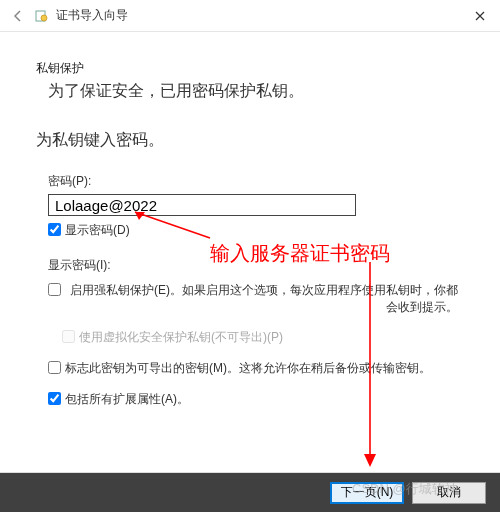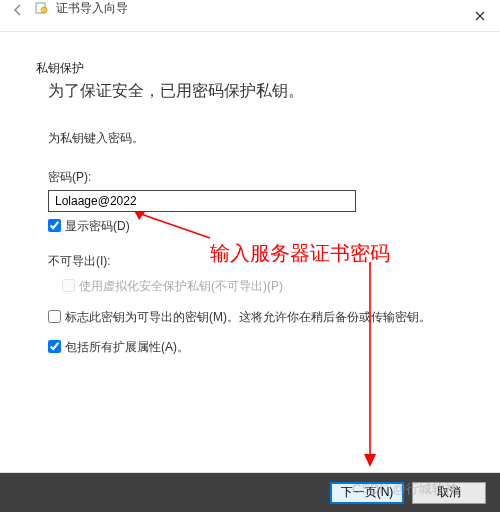--- a/index.html
+++ b/index.html
@@ -8,20 +8,21 @@
       font-size: 12px;
       background: #fff;
       width: 500px;
       height: 512px;
       position: relative;
       overflow: hidden;
     }
     .titlebar {
       height: 32px;
       display: flex;
+      align-items: center;
       padding: 0 8px;
       border-bottom: 1px solid #e5e5e5;
     }
     .back-arrow {
       width: 20px; height: 20px;
       display: flex; align-items: center; justify-content: center;
       color: #888;
       margin-right: 6px;
       cursor: pointer;
     }
@@ -47,40 +48,39 @@
       color: #222;
       margin-bottom: 4px;
     }
     .section-desc {
       font-size: 16px;
       color: #333;
       margin-bottom: 28px;
       margin-left: 12px;
     }
     .prompt {
-      font-size: 12px;
-      color: #333;
-      margin-left: 12px;
+      font-size: 16px;
+      color: #333;
       margin-bottom: 22px;
     }
     .field-group {
       margin-left: 12px;
       margin-bottom: 18px;
     }
     .field-label {
       font-size: 12px;
       color: #333;
       margin-bottom: 4px;
     }
     .pw-input {
       width: 308px;
       height: 22px;
       border: 1px solid #444;
       padding: 2px 6px;
-      font-size: 12px;
+      font-size: 15px;
       font-family: inherit;
     }
     .checkbox-row {
       display: flex;
       align-items: flex-start;
       margin-top: 6px;
       margin-left: 0;
     }
     .checkbox-row input[type=checkbox] {
       margin-right: 4px;
@@ -185,22 +185,26 @@
   <div class="field-group">
     <div class="field-label">密码(P):</div>
     <input class="pw-input" type="text" value="Lolaage@2022" style="">
     <div class="checkbox-row">
       <input type="checkbox" checked="" style="">
       <label>显示密码(D)</label>
     </div>
   </div>
 
   <div class="options-group">
-    <div class="options-label">不可导出(I):</div>
-
+    <div class="options-label">显示密码(I):</div>
+
+    <div class="checkbox-row option-item">
+      <input type="checkbox" style="">
+      <label>启用强私钥保护(E)。如果启用这个选项，每次应用程序使用私钥时，你都会收到提示。</label>
+    </div>
 
     <div class="checkbox-row option-item indented disabled">
       <input type="checkbox" disabled="" style="">
       <label>使用虚拟化安全保护私钥(不可导出)(P)</label>
     </div>
 
     <div class="checkbox-row option-item">
       <input type="checkbox" style="">
       <label>标志此密钥为可导出的密钥(M)。这将允许你在稍后备份或传输密钥。</label>
     </div>

